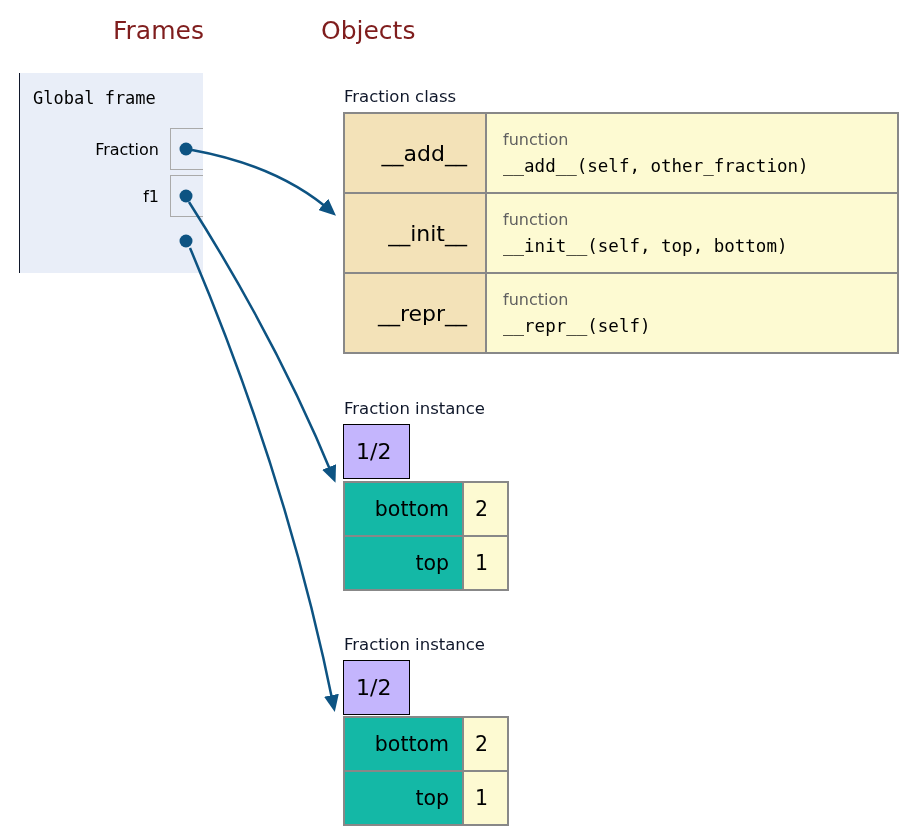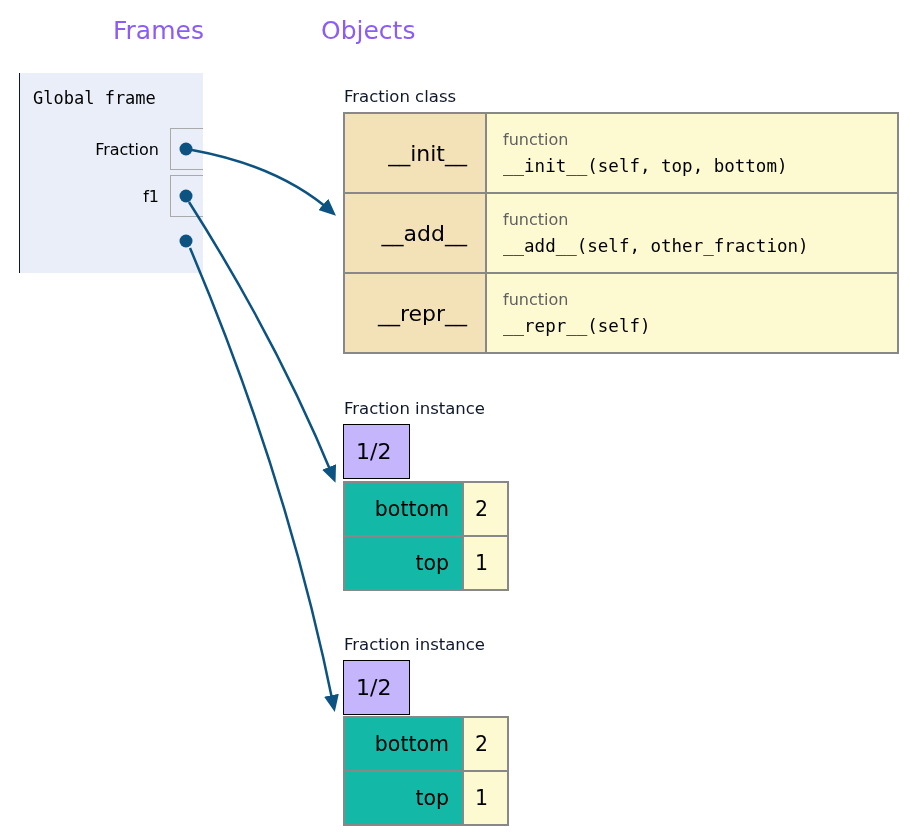--- a/index.html
+++ b/index.html
@@ -2,21 +2,21 @@
 <html><head>
 <meta charset="utf-8">
 <style>
   html,body { margin:0; padding:0; background:#ffffff; }
   body {
     position:relative; width:916px; height:838px; overflow:hidden;
     font-family:"DejaVu Sans","Liberation Sans",sans-serif; color:#000;
   }
 
   
-  .col-heading { position:absolute; top:16px; font-size:25px; color:#8b5cf6; }
+  .col-heading { position:absolute; top:16px; font-size:25px; color:#7f1d1d; }
   #frames-heading  { left:113px; }
   #objects-heading { left:321px; }
 
   
   .global-frame {
     position:absolute; left:19px; top:73px; width:184px; height:200px;
     background:#e9eef8; border-left:1px solid #0f172a; box-sizing:border-box;
   }
   .frame-title {
     position:absolute; left:13px; top:15px;
@@ -95,31 +95,31 @@
     <span class="var-name">f1</span>
     <span class="var-slot"></span>
   </div>
 </div>
 
 <div class="obj-label" id="class-label">Fraction class</div>
 
 <table class="obj-table" id="class-table">
   <tbody>
       <tr>
+    <td class="class-key">__add__</td>
+    <td class="class-val">
+      <div class="fn-type">function</div>
+      <div class="fn-sig">__add__(self, other_fraction)</div>
+    </td>
+  </tr>
+  <tr>
     <td class="class-key">__init__</td>
     <td class="class-val">
       <div class="fn-type">function</div>
       <div class="fn-sig">__init__(self, top, bottom)</div>
-    </td>
-  </tr>
-  <tr>
-    <td class="class-key">__add__</td>
-    <td class="class-val">
-      <div class="fn-type">function</div>
-      <div class="fn-sig">__add__(self, other_fraction)</div>
     </td>
   </tr>
   <tr>
     <td class="class-key">__repr__</td>
     <td class="class-val">
       <div class="fn-type">function</div>
       <div class="fn-sig">__repr__(self)</div>
     </td>
   </tr>
 </tbody>

